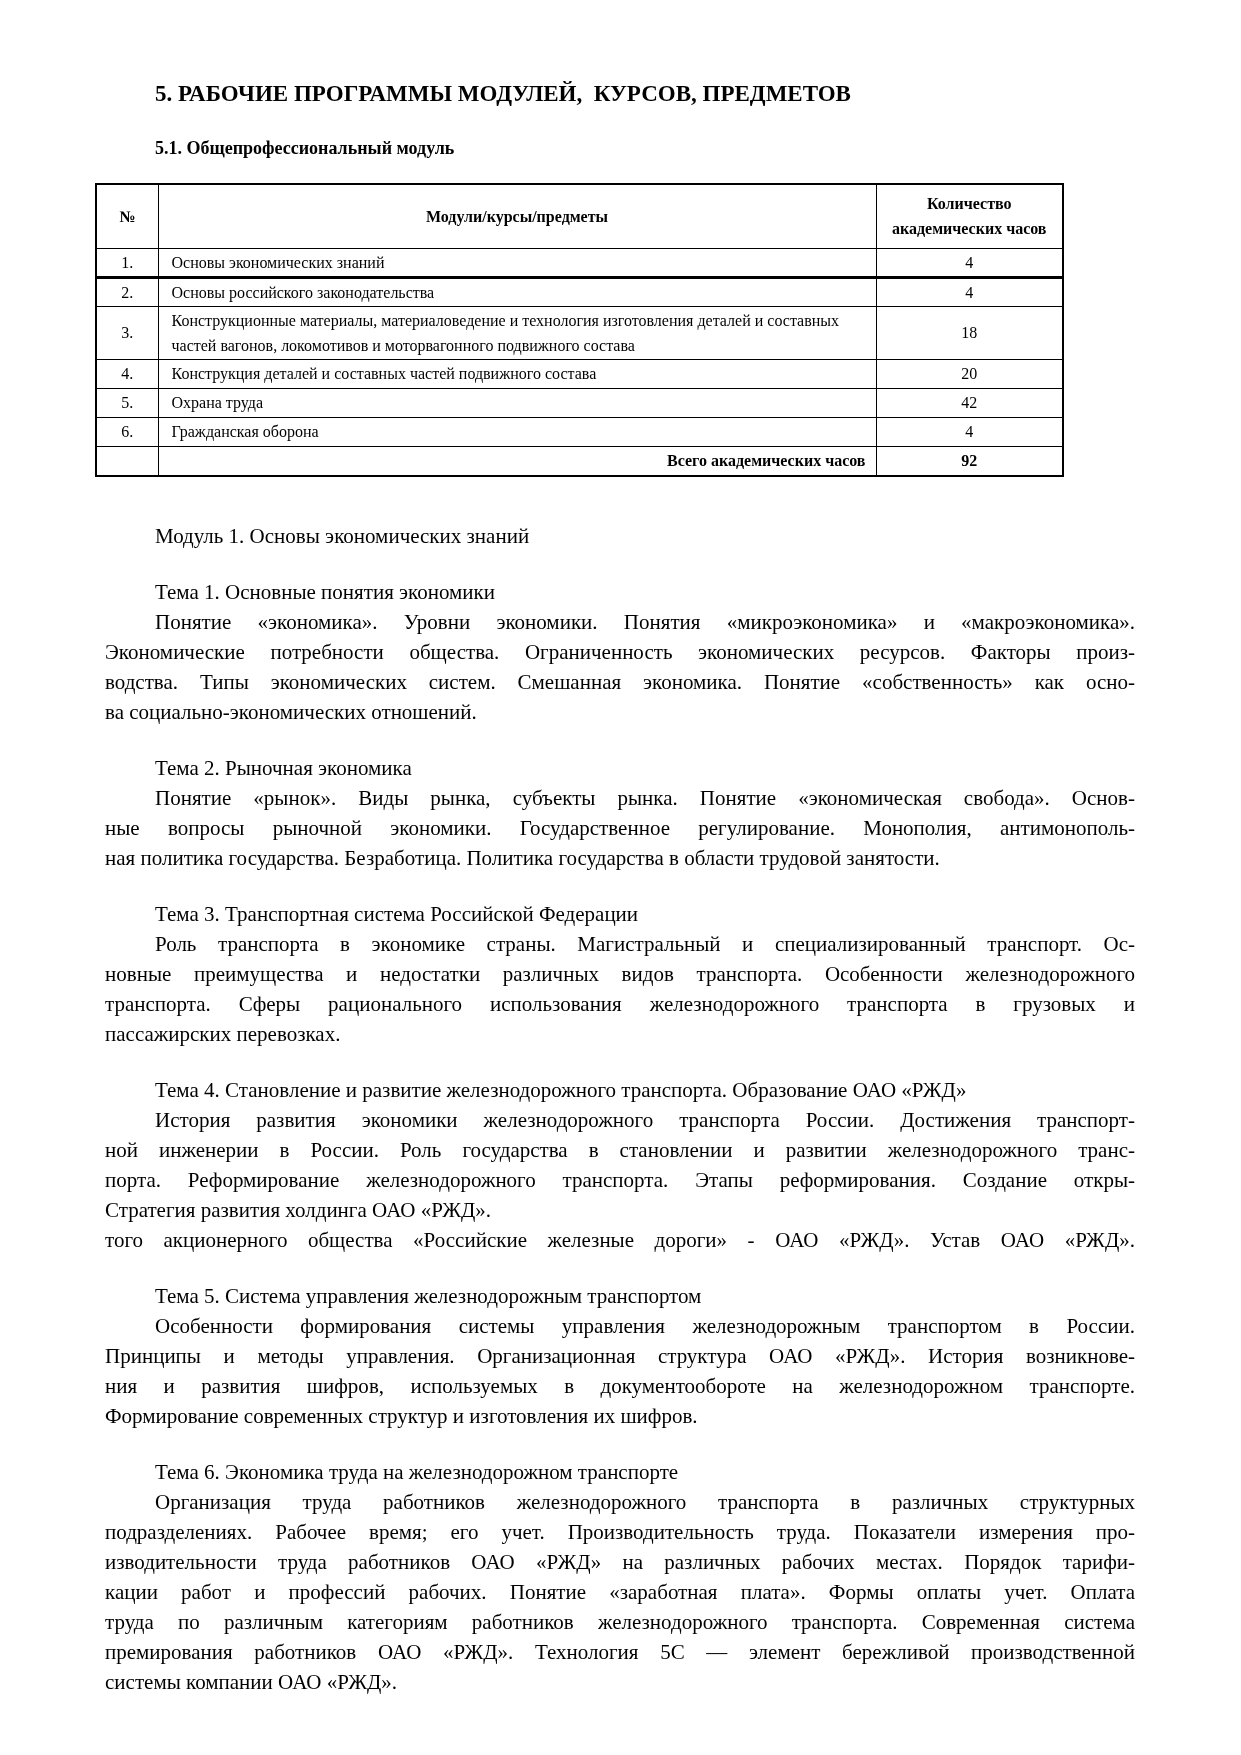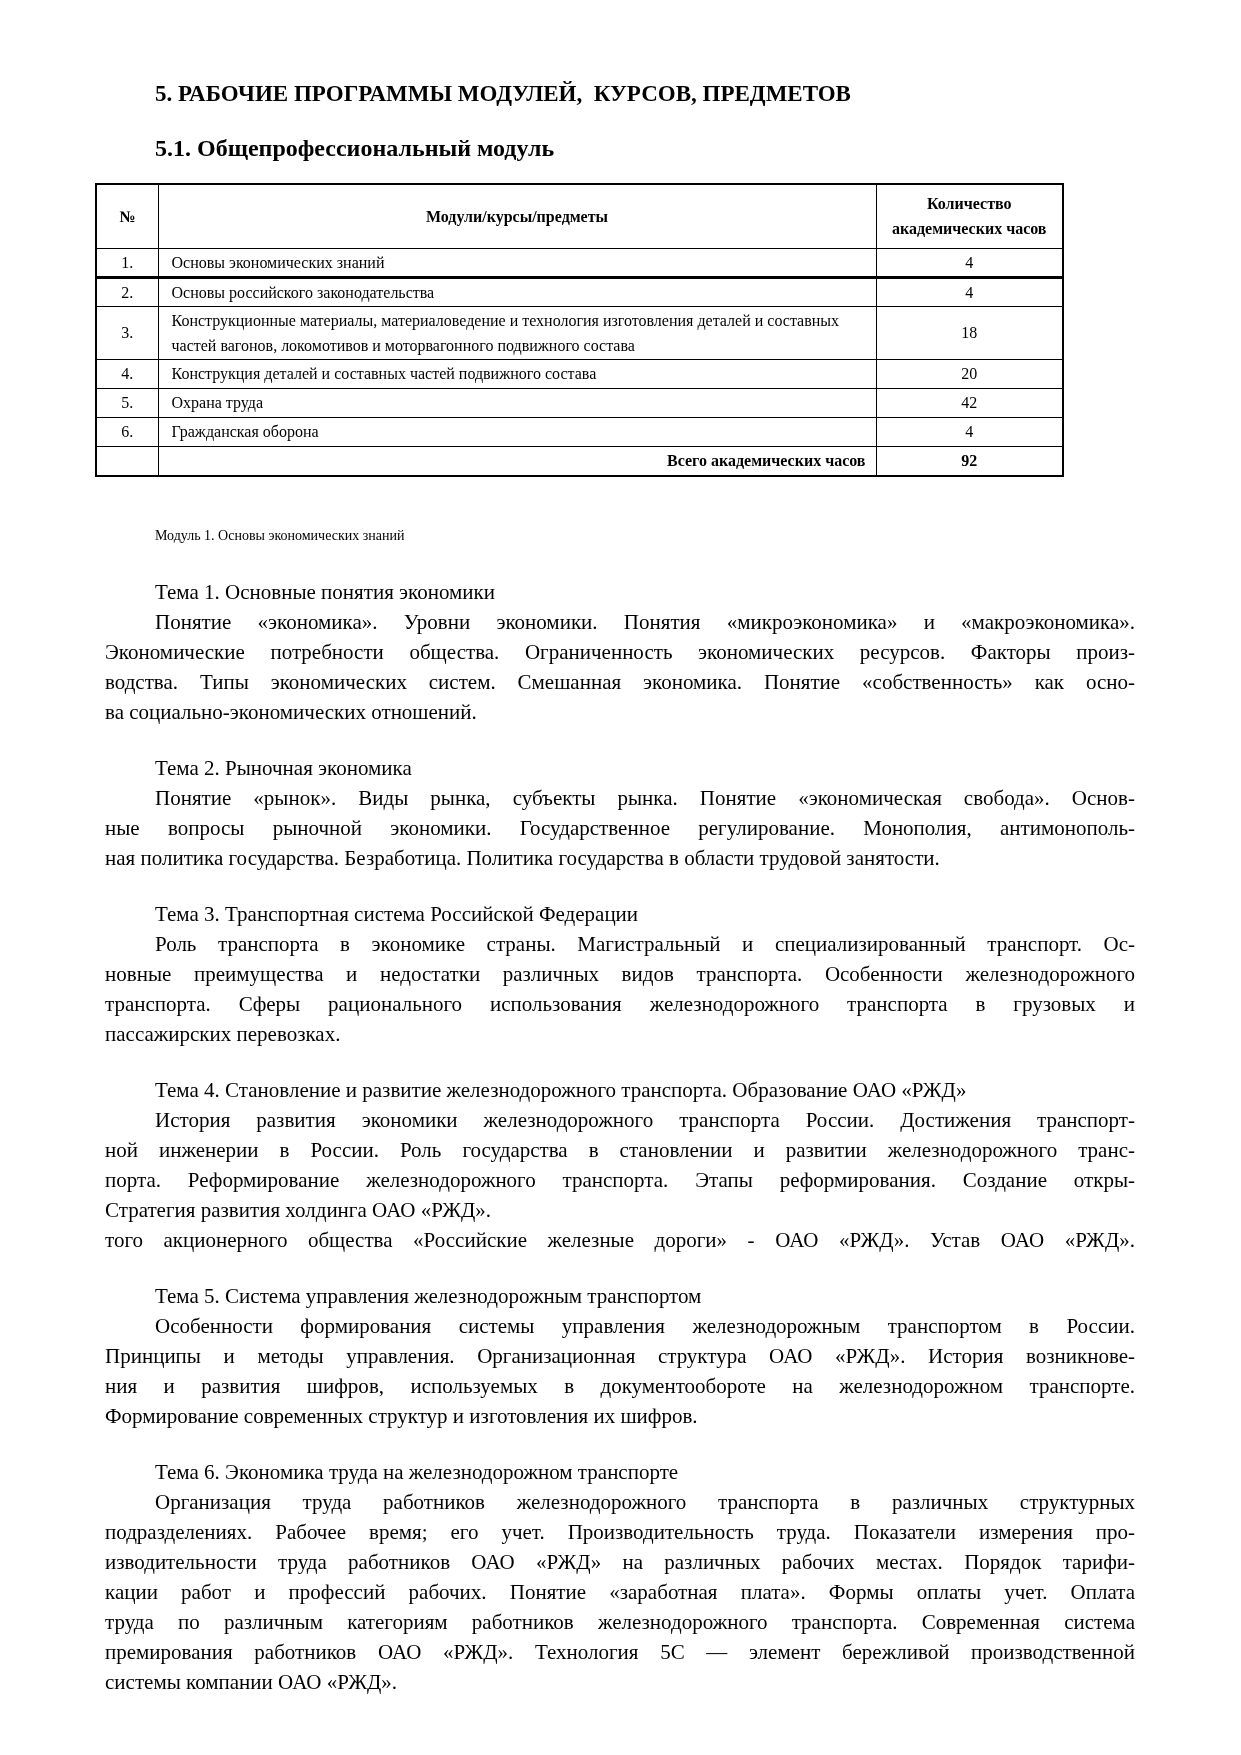--- a/index.html
+++ b/index.html
@@ -17,21 +17,21 @@
     box-sizing: border-box;
   }
   .title {
     font-size: 23px;
     font-weight: bold;
     margin: 0 0 0 50px;
     white-space: pre-wrap;
     line-height: 28px;
   }
   .subtitle {
-    font-size: 24px;
+    font-size: 18px;
     font-weight: bold;
     margin: 27px 0 0 50px;
     line-height: 26px;
   }
   table.hours-table {
     border-collapse: collapse;
     table-layout: fixed;
     width: 967px;
     margin: 22px 0 0 -10px;
     border: 2px solid #000;
@@ -62,21 +62,21 @@
   table.hours-table tr.total-row td.total-label {
     font-weight: bold;
     text-align: right;
     padding-right: 10px;
   }
   table.hours-table tr.total-row td.hours { font-weight: bold; }
 
   .module-title {
     margin-top: 44px;
     padding-left: 50px;
-    font-size: 14px;
+    font-size: 21px;
     line-height: 30px;
   }
   .section { margin-top: 26px; }
   .h-line {
     padding-left: 50px;
     font-size: 21px;
     line-height: 30px;
   }
   .p-line {
     font-size: 21px;

